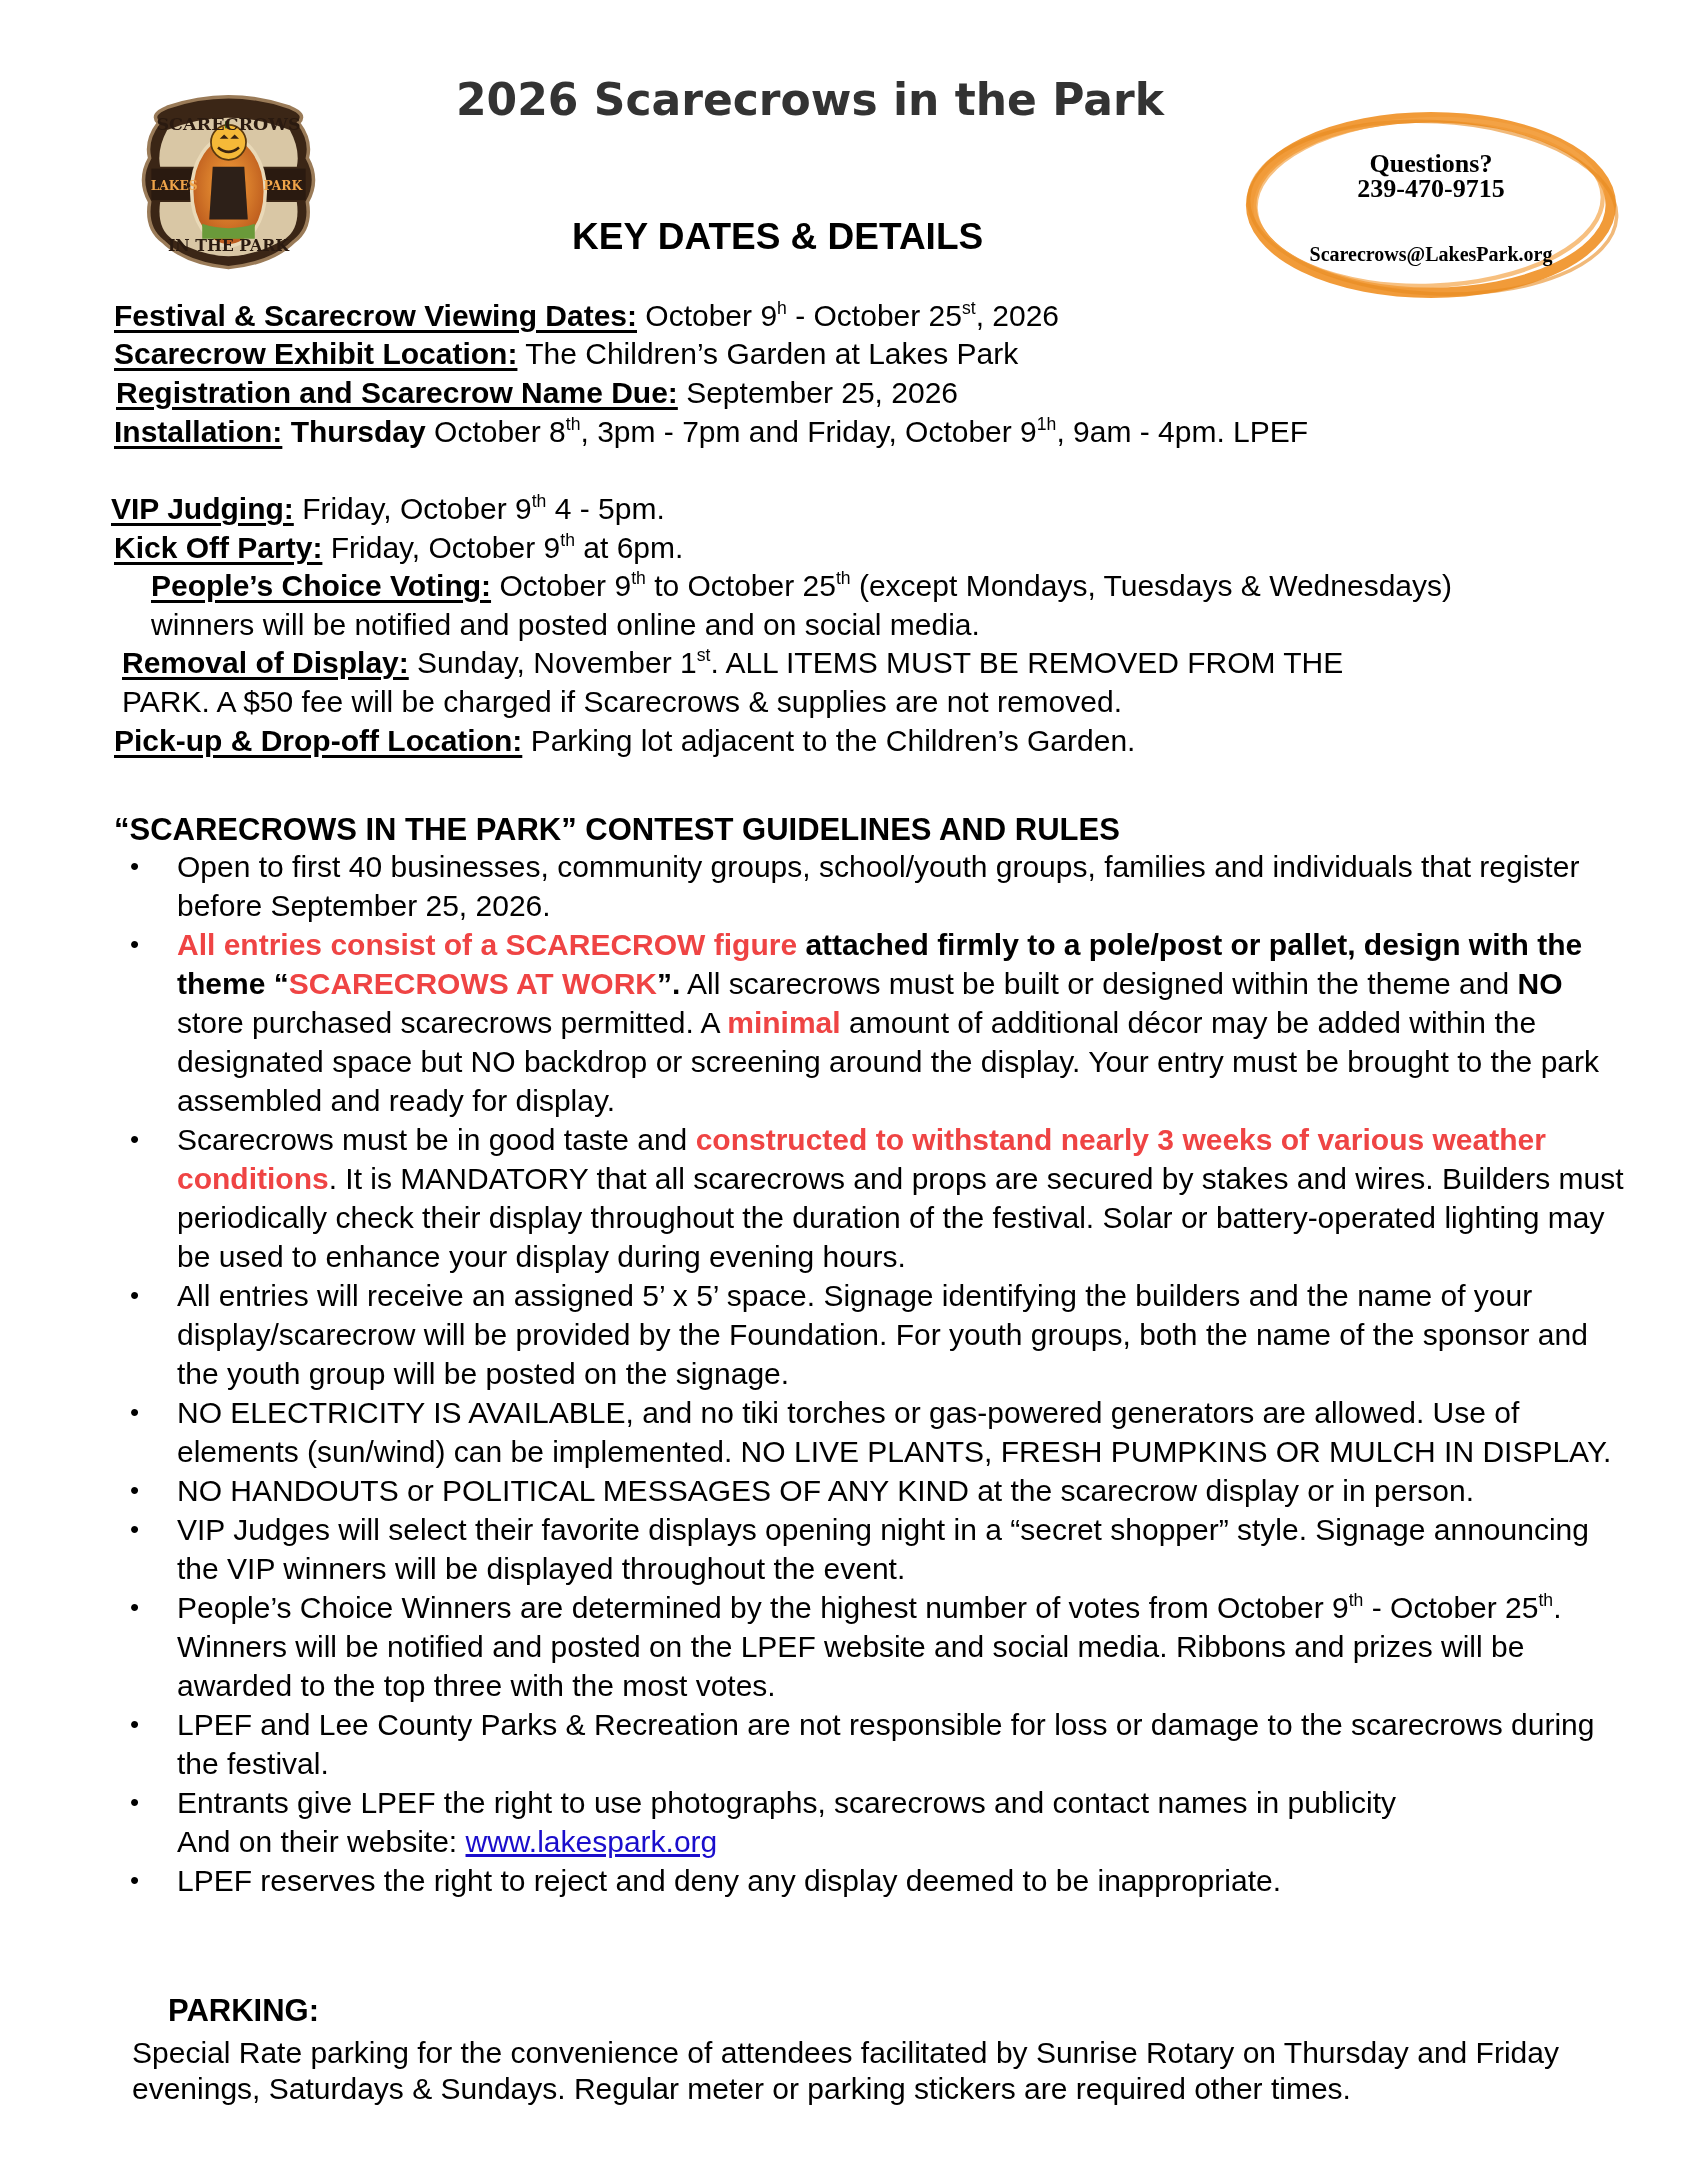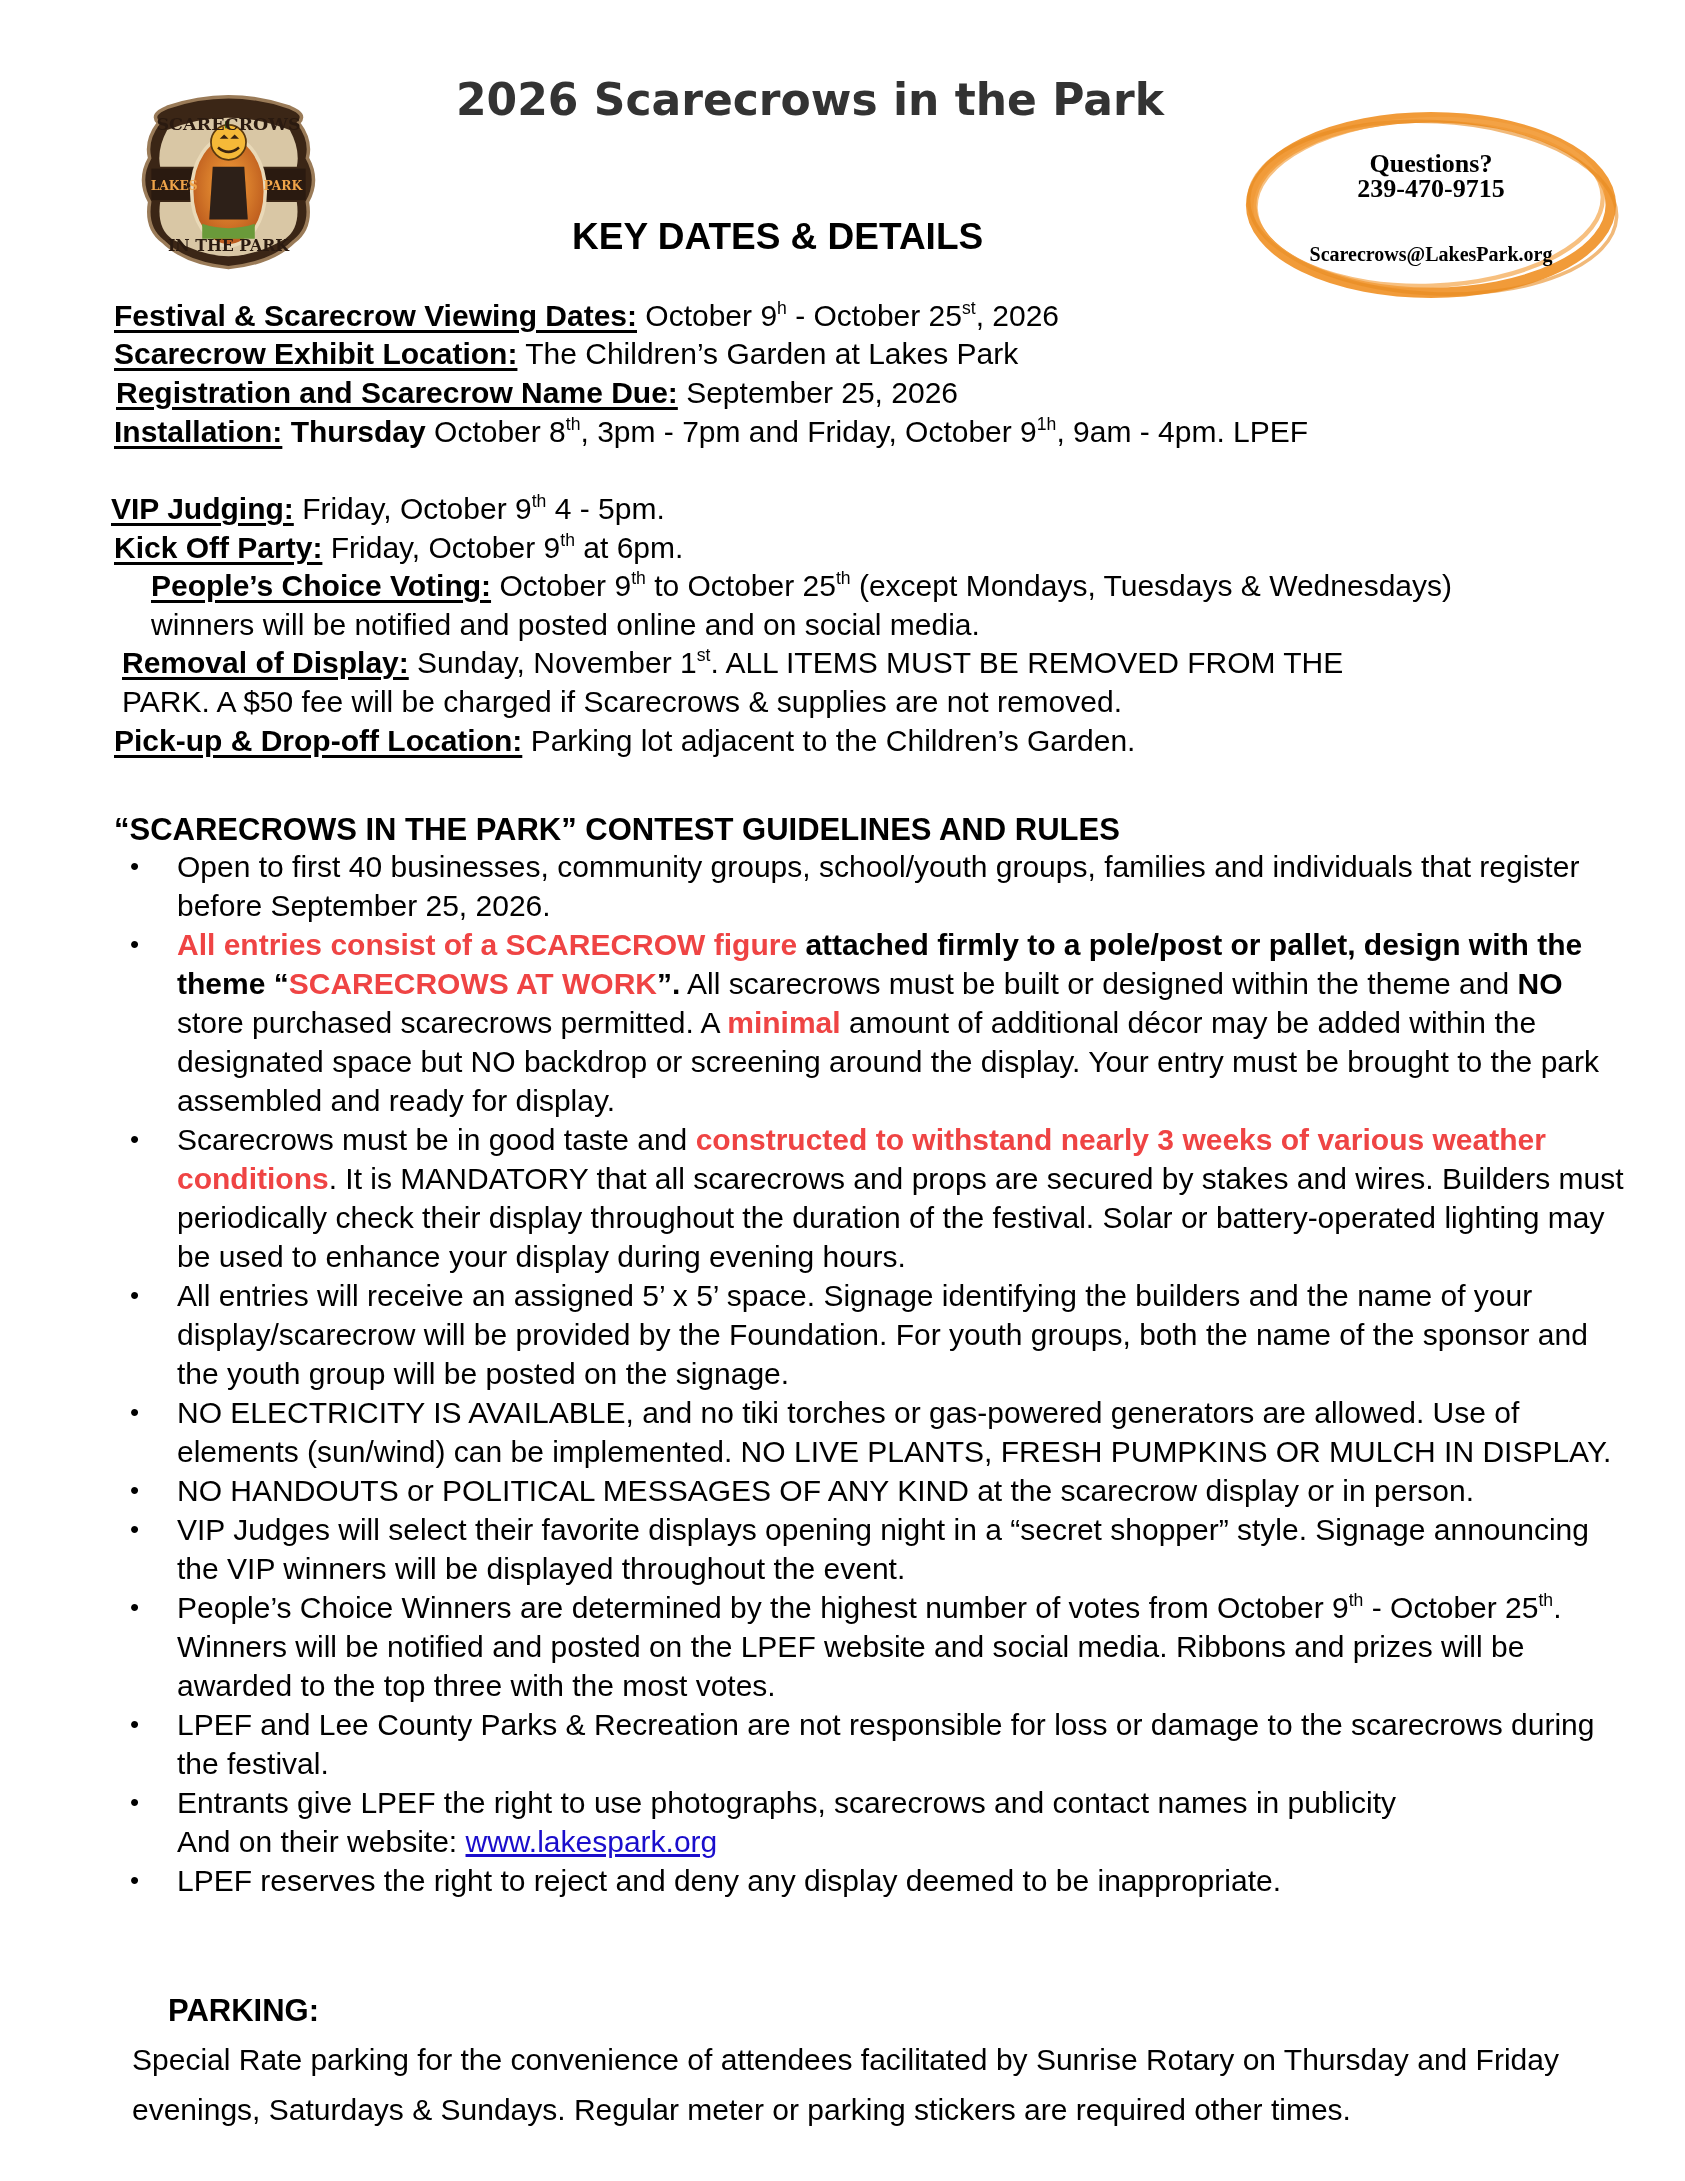--- a/index.html
+++ b/index.html
@@ -32,21 +32,21 @@
 
   
   #rules { position: absolute; left: 114px; top: 847px; width: 1510px; margin: 0; padding: 0; list-style: none; }
   #rules li { position: relative; padding-left: 63px; font-size: 30px; line-height: 39px; }
   #rules li .bullet { position: absolute; left: 16px; top: 0; font-size: 26px; }
   #rules sup { font-size: 17.6px; vertical-align: 12.3px; line-height: 0; }
   .link { color: #1a0dcc; text-decoration: underline; }
 
   
   #parking-heading { left: 132px; top: 1993px; font-weight: bold; font-size: 31px; margin-left: 36px; }
-  #parking-text { left: 132px; top: 2035px; width: 1510px; font-size: 30px; line-height: 50px; }
+  #parking-text { left: 132px; top: 2035px; width: 1510px; font-size: 30px; line-height: 36px; }
 </style>
 </head>
 <body>
 
 <div id="logo" class="abs">
   <svg width="193" height="184" viewBox="0 0 220 210">
     <defs>
       <radialGradient id="pumpkinGrad" cx="50%" cy="45%" r="60%">
         <stop offset="0%" stop-color="#f6a23a"></stop>
         <stop offset="100%" stop-color="#b5521a"></stop>

